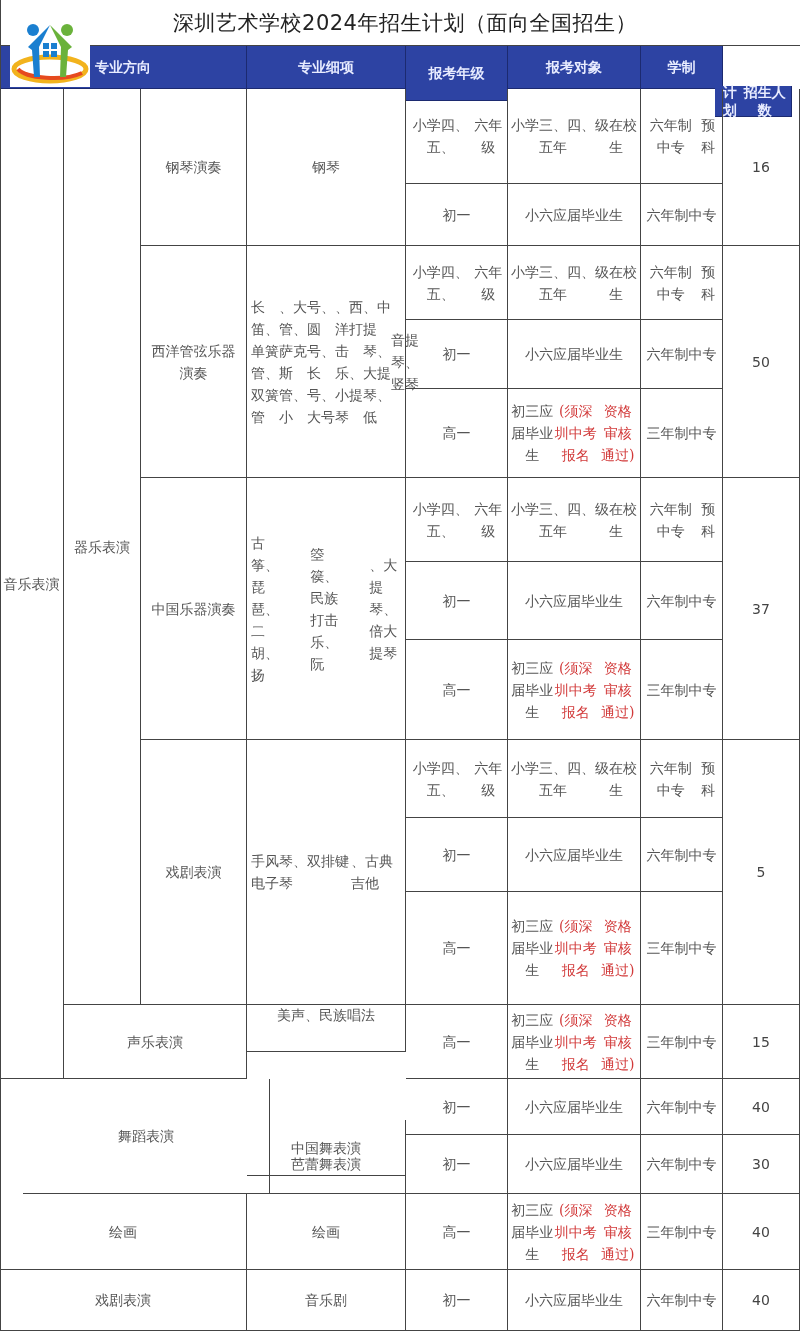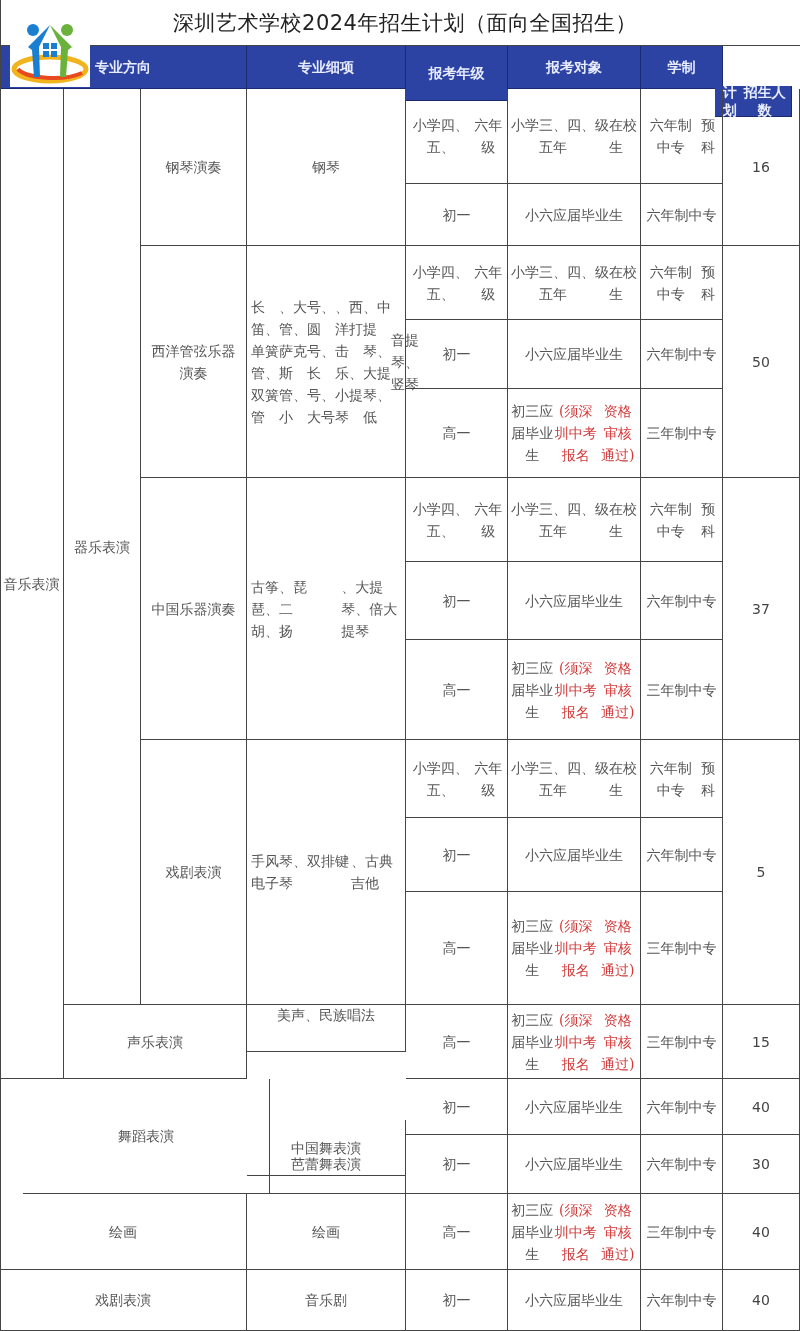--- a/index.html
+++ b/index.html
@@ -110,20 +110,21 @@
 </div>
 <div class="cell" style="left:641px;top:389px;width:82px;height:89px;">三年制中专</div>
 <div class="cell num" style="left:723px;top:246px;width:77px;height:232px;">50</div>
 
 <div class="cell multi" style="left:141px;top:478px;width:106px;height:262px;">
   <span>中国乐器</span>
     <span>演奏</span>
 </div>
 <div class="cell left multi" style="left:247px;top:478px;width:159px;height:262px;gap:24px;">
   <span>古筝、琵琶、二胡、扬</span>
+  <span>箜篌、民族打击乐、阮</span>
   <span>、大提琴、倍大提琴</span>
 </div>
 <div class="cell multi" style="left:406px;top:478px;width:102px;height:84px;">
   <span>小学四、五、</span>
     <span>六年级</span>
 </div>
 <div class="cell multi" style="left:508px;top:478px;width:133px;height:84px;">
   <span>小学三、四、五年</span>
     <span>级在校生</span>
 </div>

